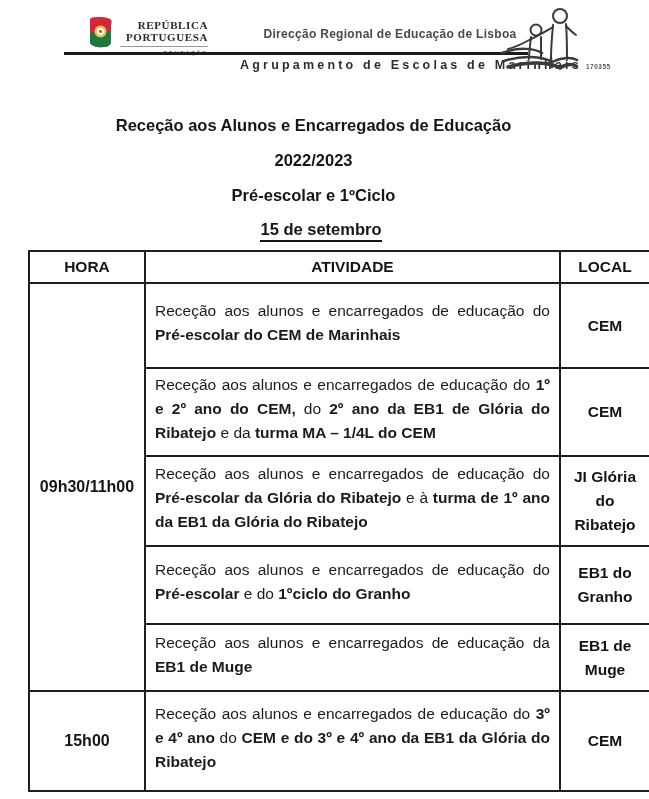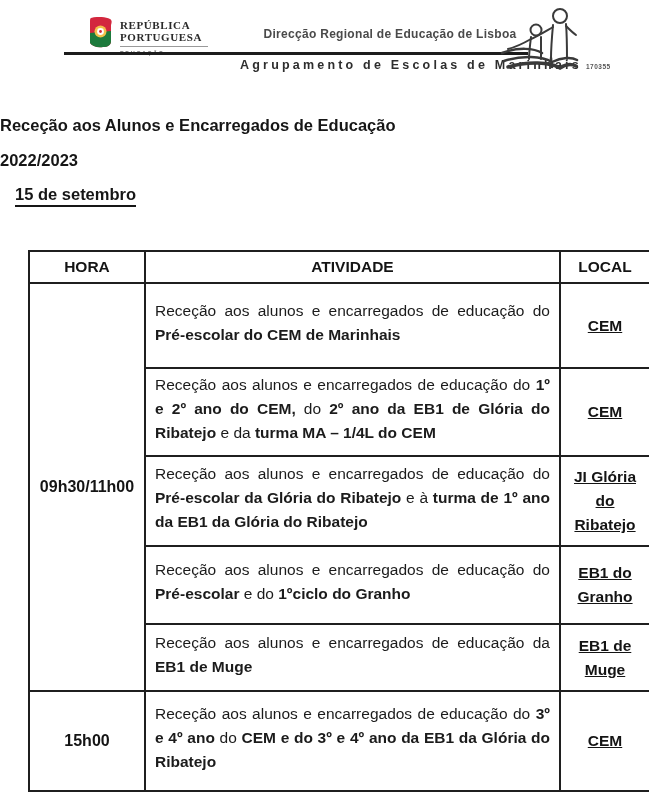--- a/index.html
+++ b/index.html
@@ -1,52 +1,52 @@
 <!DOCTYPE html>
 <html><head>
 <meta charset="utf-8">
 <style>
   * { margin:0; padding:0; box-sizing:border-box; }
   html,body { background:#ffffff; }
   body { font-family:"Liberation Sans", sans-serif; color:#1a1a1a; }
   .page { position:relative; width:649px; height:799px; background:#fff; overflow:hidden; }
 
   
-  .gov-logo { position:absolute; left:88px; top:17px; display:flex; gap:7px; align-items:flex-start; }
+  .gov-logo { position:absolute; left:88px; top:17px; display:flex; gap:7px; align-items:flex-start;text-align:right; }
   .flag-icon svg { display:block; }
   .gov-text { padding-top:2px; }
   .gov-name { font-family:"Liberation Serif", serif; font-weight:bold; font-size:11px; line-height:12px; letter-spacing:0.6px; color:#2b2b2b; }
   .gov-divider { width:88px; height:1px; background:#9a9a9a; margin:3px 0 3px 0; }
   .gov-dept { font-size:5.5px; letter-spacing:1.6px; color:#6b6b6b; font-weight:bold; }
 
   .org-block { position:absolute; left:240px; top:27px; width:300px; text-align:center; }
   .org-parent { font-size:12px; font-weight:bold; color:#4a4a4a; letter-spacing:0.3px; margin-bottom:17px; }
   .org-name { font-size:12.5px; font-weight:bold; color:#2e2e2e; letter-spacing:3.2px; white-space:nowrap; }
   .org-code { font-size:6.5px; font-weight:bold; color:#555; letter-spacing:0.5px; margin-left:4px; }
 
   .header-rule { position:absolute; left:64px; top:52px; width:464px; height:2.5px; background:#1c1c1c; }
 
   .school-logo { position:absolute; left:498px; top:6px; }
 
   
-  .titles { position:absolute; top:114px; left:0; width:627px; text-align:left; }
+  .titles { position:absolute; top:114px; left:0; width:627px; text-align:center; }
   .title-line { font-size:16.5px; font-weight:bold; color:#161616; height:22px; line-height:22px; margin-bottom:13px; }
   .title-line.underlined { display:inline-block; border-bottom:2.5px solid #161616; padding-bottom:1px; height:auto; line-height:20px;margin-left:15px; }
 
   
   .schedule { position:absolute; top:250px; left:28px; width:621px; border-collapse:collapse; table-layout:fixed; }
   .schedule col.c-hora  { width:116px; }
   .schedule col.c-ativ  { width:415px; }
   .schedule col.c-local { width:90px; }
   .schedule th, .schedule td { border:2px solid #1f1f1f; vertical-align:middle; }
   .schedule th { height:32px; font-size:15.5px; font-weight:bold; text-align:center; color:#141414; }
   .schedule td.hora  { font-size:16px; font-weight:bold; text-align:center; color:#141414; }
   .schedule td.activity { font-size:15.5px; line-height:24px; text-align:justify; padding:4px 9px 10px 9px; color:#1b1b1b; }
   .schedule td.activity .b { font-weight:bold; }
-  .schedule td.local { font-size:15.5px; font-weight:bold; text-align:center; line-height:24px; color:#141414; padding:2px 3px;text-decoration:underline; }
+  .schedule td.local { font-size:15.5px; font-weight:bold; text-align:center; line-height:24px; color:#141414; padding:2px 3px; }
   tr.r0 { height:85px; }
   tr.r1 { height:87px;border-radius:24px; }
   tr.r2 { height:90px;border-radius:29px; }
   tr.r3 { height:78px; }
   tr.r4 { height:67px; }
   tr.r5 { height:100px; }
 </style>
 </head>
 <body>
 
@@ -94,20 +94,21 @@
       <path d="M4,47 C20,41 36,42 44,47" stroke-width="2.5"></path>
       <path d="M6,55 C24,49 44,50 54,56 C64,51 74,51 79,54" stroke-width="2.5"></path>
       <path d="M10,61 C30,55 52,56 62,62 C68,58 74,58 78,60" stroke-width="3.5"></path>
       <path d="M53,52 C53,56 54,59 54,61" stroke-width="2.5"></path>
     </svg>
   </div>
 
   <div class="titles">
     <div class="title-line">Receção aos Alunos e Encarregados de Educação</div>
     <div class="title-line">2022/2023</div>
+    <div class="title-line">Pré-escolar e 1ºCiclo</div>
     <div><span class="title-line underlined">15 de setembro</span></div>
   </div>
 
   <table class="schedule">
     <colgroup>
         <col class="c-hora">
         <col class="c-ativ">
         <col class="c-local">
       </colgroup>
     <thead>

